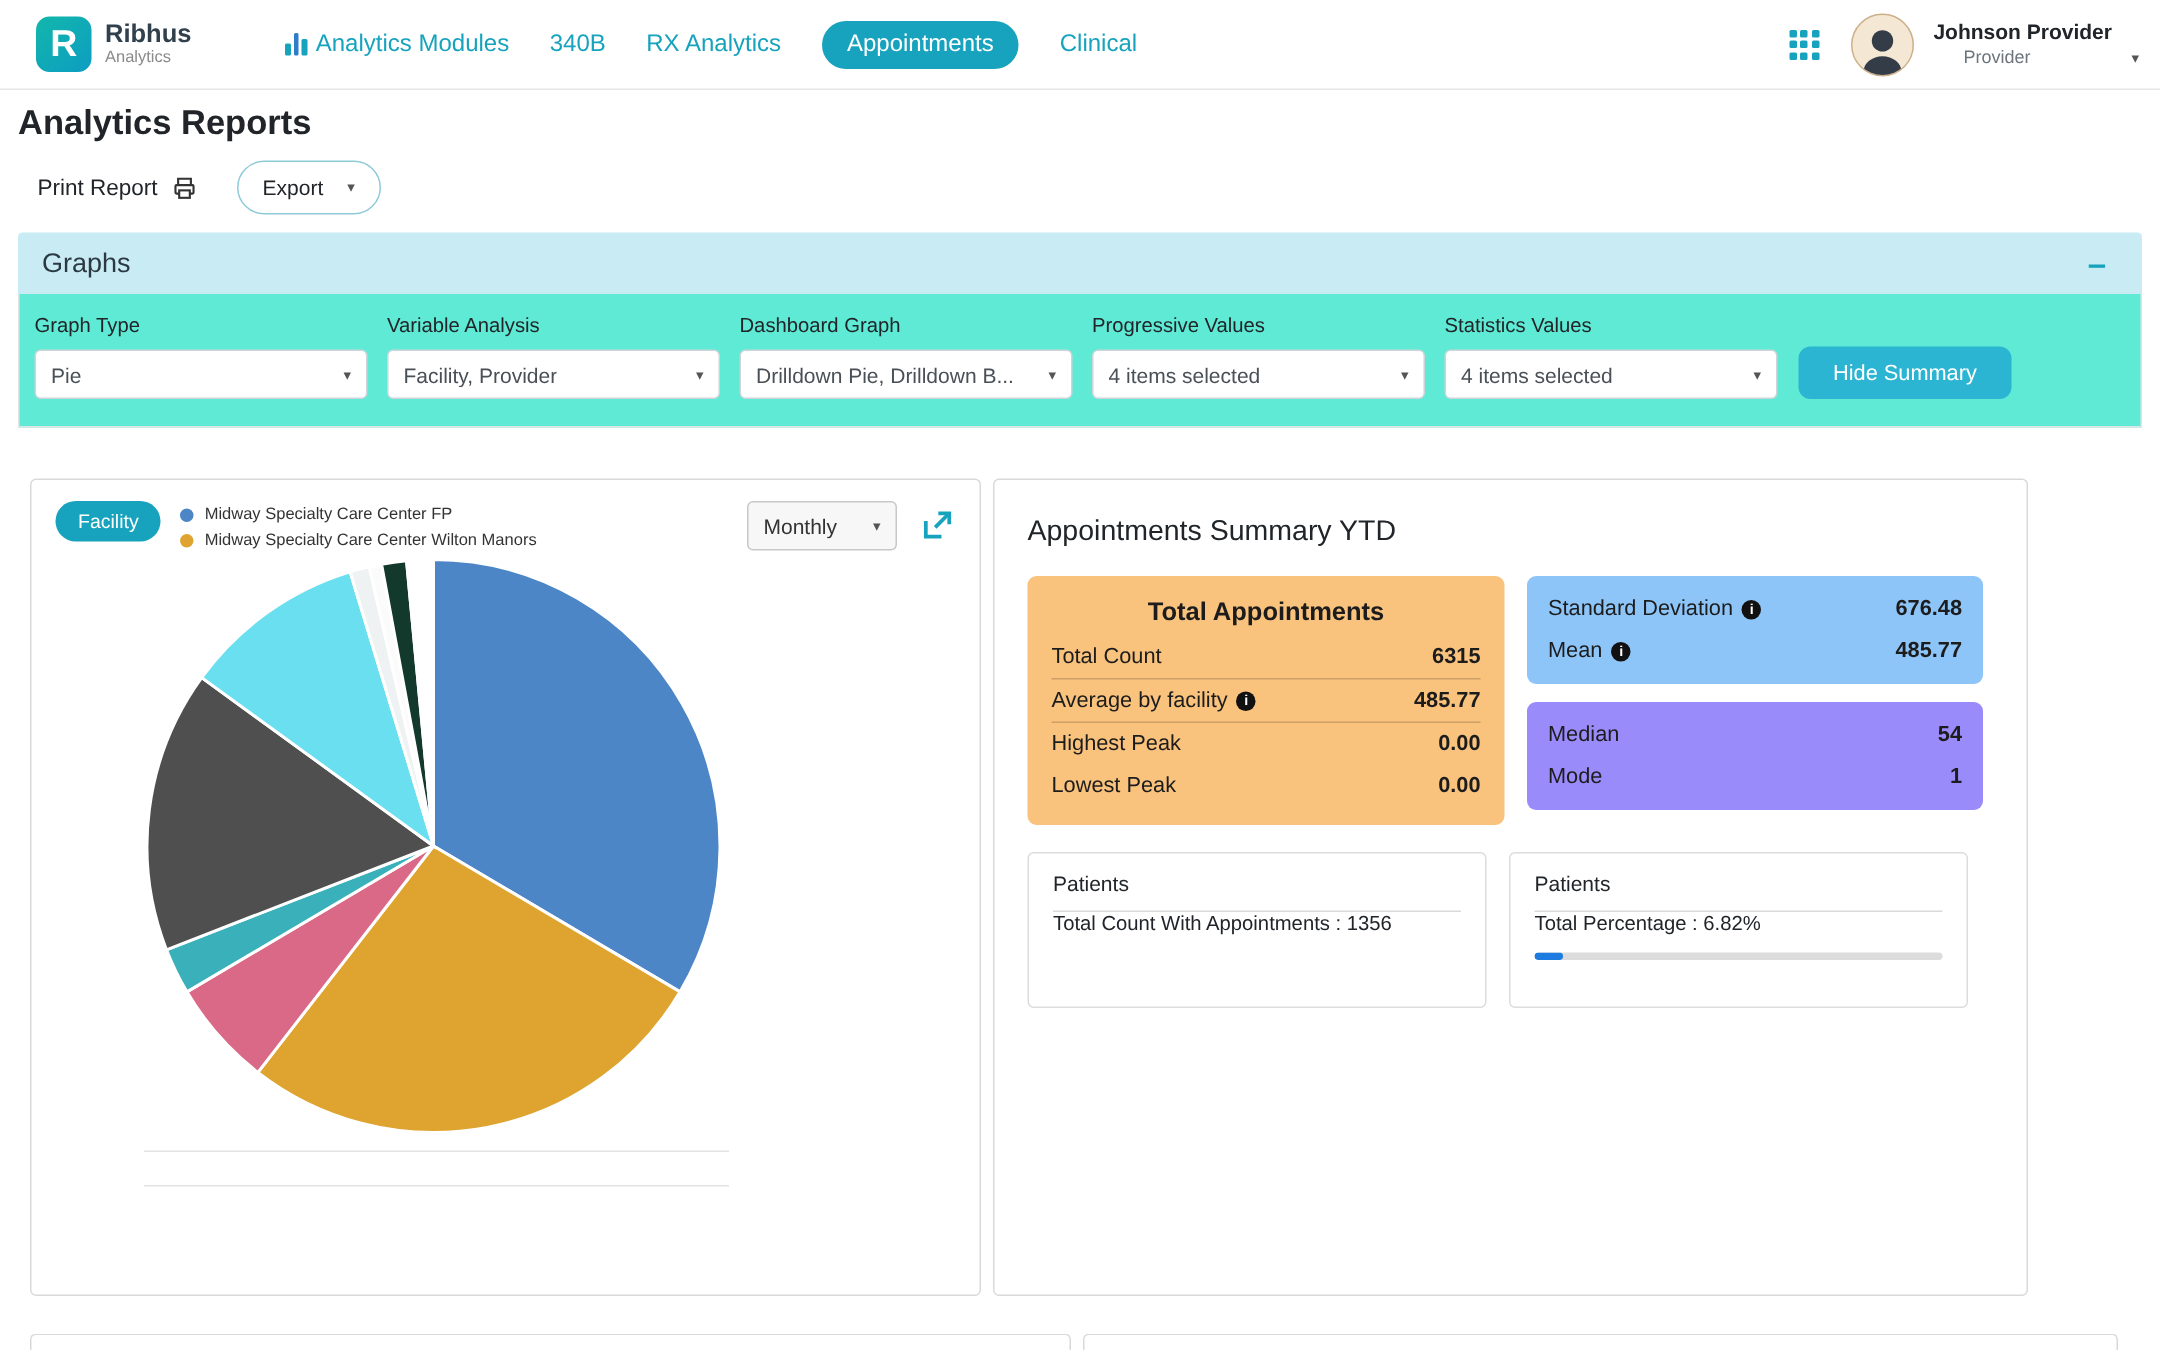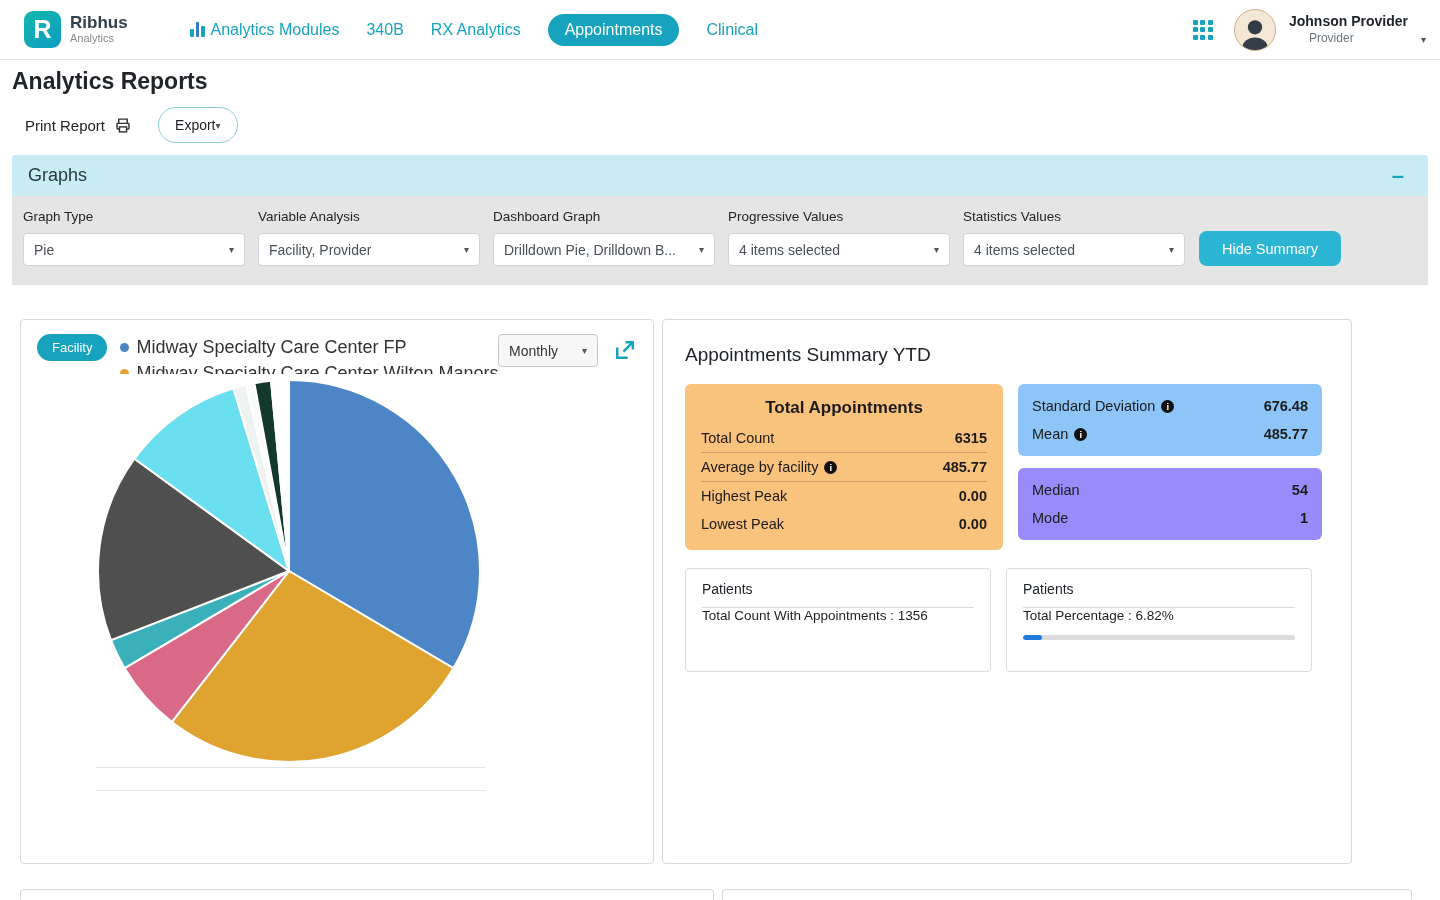--- a/index.html
+++ b/index.html
@@ -28,41 +28,41 @@
   .grid-icon b { background:var(--accent); border-radius:1px; }
   .avatar { width:42px; height:42px; border-radius:50%; background:#f4e7d3; border:1px solid #cdb08a; display:flex; align-items:flex-end; justify-content:center; overflow:hidden; cursor:pointer; }
   .user-block { line-height:1.25; }
   .user-name { font-size:14px; font-weight:bold; color:#212529; }
   .user-role { font-size:12px; color:#6c757d;margin-left:20px; }
   .user-chev { color:#555; font-size:11px; align-self:flex-end; margin-bottom:6px; cursor:pointer; }
   
   h1.page-title { margin:8px 0 0 12px; font-size:23px; font-weight:bold; color:#212529; }
   .actions-row { display:flex; align-items:center; margin:12px 0 0 25px; gap:26px; }
   .print { display:flex; align-items:center; gap:9px; font-size:15px; color:#212529; cursor:pointer; }
-  .export-btn { display:flex; align-items:center; gap:0; background:#fff; border:1px solid #8ecbd8; border-radius:18px; padding:9px 16px; font-size:14px; color:#212529; cursor:pointer; font-family:inherit; }
+  .export-btn { display:flex; align-items:center; gap:16px; background:#fff; border:1px solid #8ecbd8; border-radius:18px; padding:9px 16px; font-size:14px; color:#212529; cursor:pointer; font-family:inherit; }
   .chev { font-size:10px; color:#555; }
   
   .graphs-panel { margin:12px 12px 0; }
   .graphs-header { background:var(--header-bg); padding:10px 16px; font-size:18px; color:#2b3a42; display:flex; justify-content:space-between; align-items:center; border-radius:3px 3px 0 0; cursor:pointer; }
   .collapse { color:var(--accent); font-size:22px; font-weight:bold; line-height:0.8; margin-right:8px; cursor:pointer; }
-  .filters { display:flex; align-items:flex-end; padding:13px 10px 18px; border:1px solid #e3e3e3; border-top:none; background:#e5e5e5; }
+  .filters { display:flex; align-items:flex-end; padding:13px 10px 18px; border:1px solid #e3e3e3; border-top:none; background:#5eead4; }
   .filter-list { display:flex; gap:13px; }
   .filter-group { width:222px; }
   .filter-group label { display:block; font-size:13.5px; margin-bottom:9px; color:#212529; }
   .select { height:33px; border:1px solid #ced4da; border-radius:4px; display:flex; align-items:center; justify-content:space-between; padding:0 10px; font-size:14px; color:#495057; background:#fff; cursor:pointer; }
   .select-value { white-space:nowrap; overflow:hidden; text-overflow:ellipsis; }
   .hide-summary { margin-left:14px; height:35px; padding:0 23px; background:var(--accent-bright); color:#fff; border:none; border-radius:8px; font-size:14.5px; cursor:pointer; font-family:inherit; }
   
   .cards-row { display:flex; gap:8px; margin:34px 28px 0 20px; }
   .card { background:#fff; border:1px solid #d9d9d9; border-radius:4px; }
   .chart-card { width:634px; height:545px; position:relative; }
   .chart-header { display:flex; align-items:flex-start; padding:14px 16px 0; }
   .facility-pill { background:var(--accent); color:#fff; font-size:13px; padding:6px 15px; border-radius:15px; cursor:pointer; white-space:nowrap; }
   .legend { margin-left:13px; display:flex; flex-direction:column; gap:5px; padding-top:3px; max-height:40px; overflow:hidden; }
-  .legend-item { display:flex; align-items:center; gap:7px; font-size:18px; color:#333; cursor:pointer; white-space:nowrap; }
+  .legend-item { display:flex; align-items:center; gap:7px; font-size:11px; color:#333; cursor:pointer; white-space:nowrap; }
   .dot { width:9px; height:9px; border-radius:50%; flex:0 0 auto; }
   .chart-controls { margin-left:auto; display:flex; align-items:center; gap:14px; }
   .period-select { width:100px; background:#f7f7f7; border-color:#c8c8c8; color:#333; }
   .expand-icon { color:var(--accent); display:flex; cursor:pointer; }
   #pie-svg { display:block; margin:4px 0 0 75px; }
   .underline { position:absolute; left:75px; width:390px; height:1px; background:#e3e3e3; }
   .u1 { top:447px; } .u2 { top:470px; }
   
   .summary-card { width:690px; height:545px; padding:20px 22px; }
   .summary-title { font-size:19px; color:#212529; margin:4px 0 18px; font-weight:normal; }

